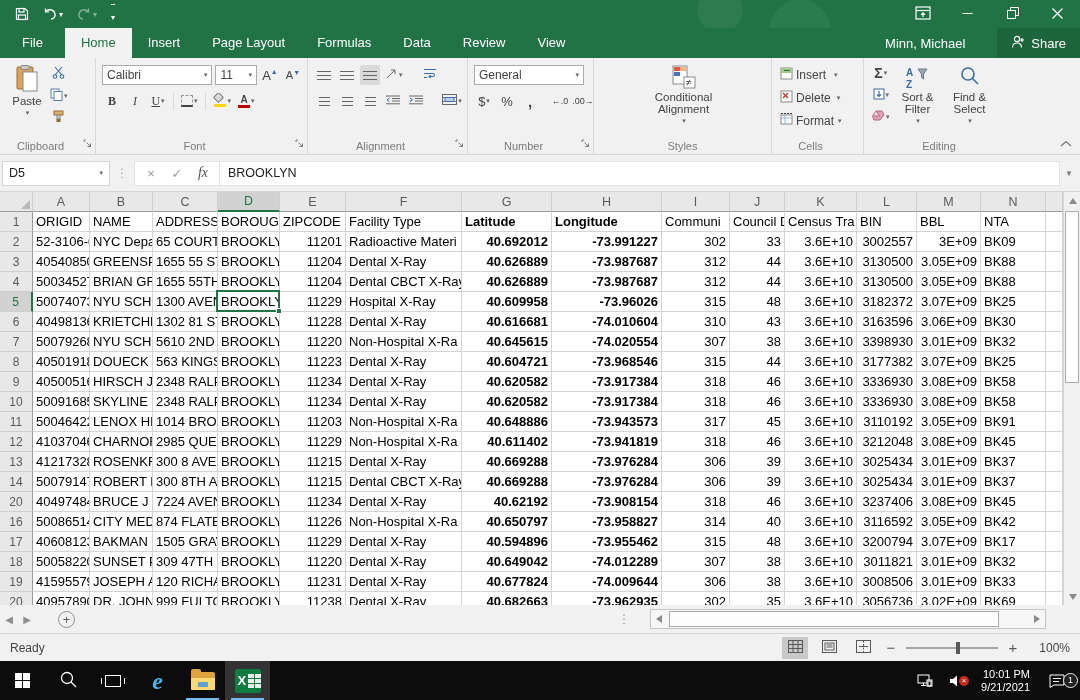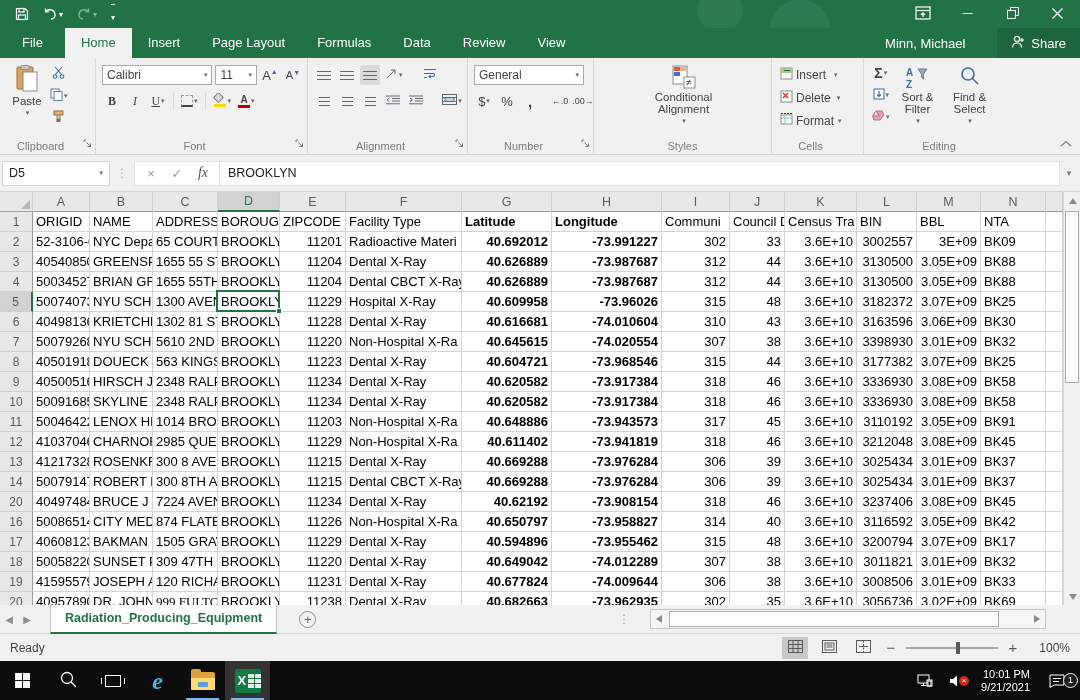--- a/index.html
+++ b/index.html
@@ -921,21 +921,21 @@
           <div class="cell num" style="width: 72px;">3.6E+10</div>
           <div class="cell num" style="width: 60px;">3008506</div>
           <div class="cell num" style="width: 64px;">3.01E+09</div>
           <div class="cell" style="width: 65px;">BK33</div>
           <div class="cell" style="width: 17px;"></div>
         </div>
         <div class="grow">
           <div class="rn">20</div>
           <div class="cell num" style="width: 57px;">40957890</div>
           <div class="cell" style="width: 63px;">DR. JOHNS</div>
-          <div class="cell" style="width: 65px; font-family: Liberation Serif, serif;">999 FULTO</div>
+          <div class="cell" style="width: 65px;">999 FULTO</div>
           <div class="cell" style="width: 62px;">BROOKLYN</div>
           <div class="cell num" style="width: 66px;">11238</div>
           <div class="cell" style="width: 116px;">Dental X-Ray</div>
           <div class="cell b num" style="width: 90px;">40.682663</div>
           <div class="cell b num" style="width: 110px;">-73.962935</div>
           <div class="cell num" style="width: 68px;">302</div>
           <div class="cell num" style="width: 55px;">35</div>
           <div class="cell num" style="width: 72px;">3.6E+10</div>
           <div class="cell num" style="width: 60px;">3056736</div>
           <div class="cell num" style="width: 64px;">3.02E+09</div>
@@ -950,21 +950,20 @@
       <div id="vthumb"></div>
       <div class="varrow" style="bottom:0;">
           <span class="tri-down"></span>
         </div>
     </div>
   </div>
 
   <div id="tabbar">
     <span class="navarr">◀</span>
     <span class="navarr">▶</span>
-    <div id="sheet-tab">Radiation_Producing_Equipment</div>
     <div id="addsheet">+</div>
     <span id="hs-dots">⋮</span>
     <div id="hscroll">
       <div class="harrow">
           <span class="tri-left"></span>
         </div>
       <div id="hthumb"></div>
       <div class="harrow" style="margin-left:auto;">
           <span class="tri-right"></span>
         </div>

